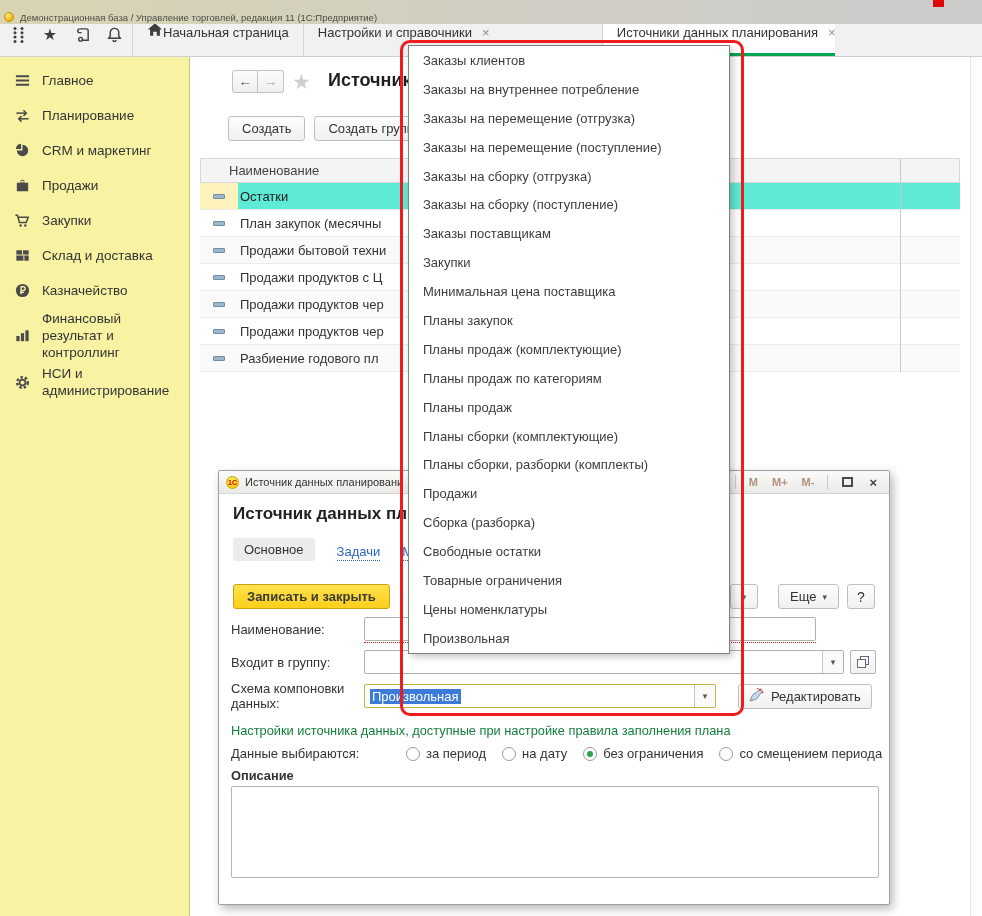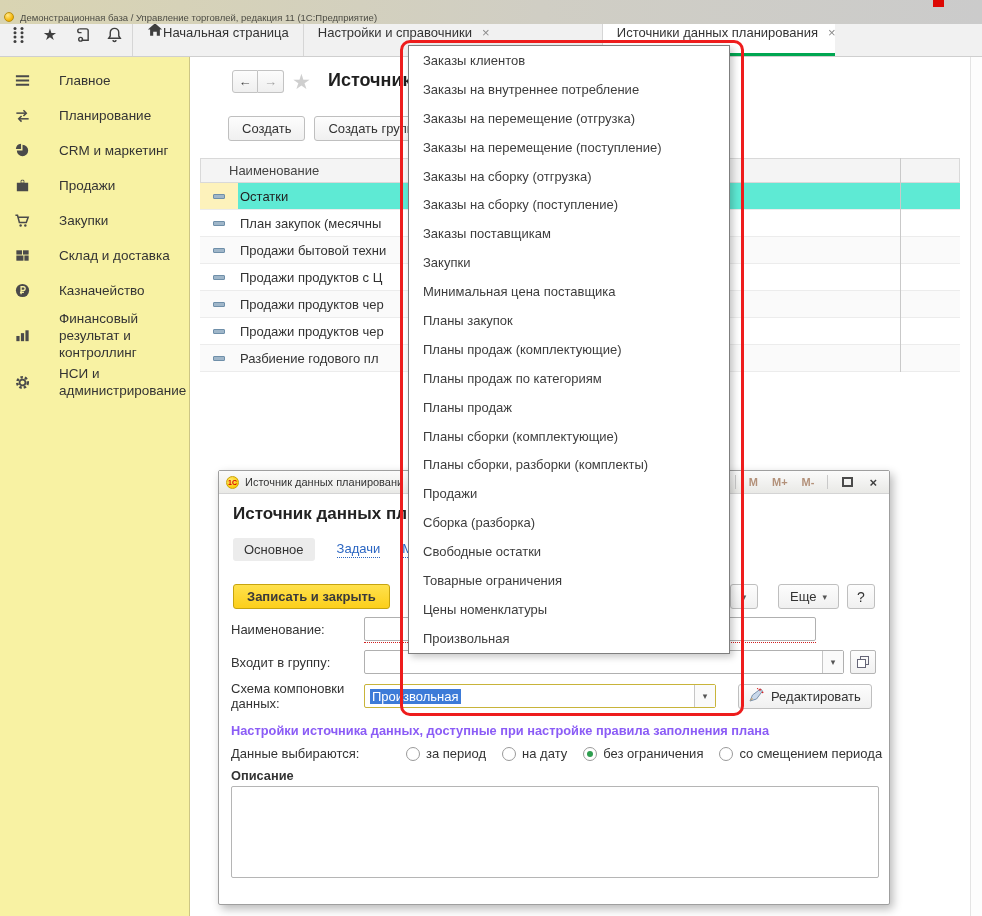--- a/index.html
+++ b/index.html
@@ -19,21 +19,21 @@
   .qi{width:32px;height:100%;display:flex;align-items:center;justify-content:center;color:#3f3f3f}
   .vdiv{width:1px;background:#d6d6d6;height:100%}
   .tab{display:flex;align-items:flex-end;gap:0;padding:16px 14px;font-size:13px;color:#333;position:relative;white-space:nowrap}
   .tab .close-x{color:#8a8a8a;font-size:13px;margin-left:10px}
   .tab.active{background:#fff}
   .tab.active .green-underline{position:absolute;left:0;right:0;bottom:0;height:3px;background:#00a651}
   .star-glyph{font-size:16px;line-height:1;color:#3f3f3f}
 
   
   .sidebar{left:0;top:57px;width:190px;height:859px;background:#f8f2a3;border-right:1px solid #cdc685;padding-top:6px;z-index:1}
-  .side-item{display:flex;align-items:center;gap:28px;min-height:35px;padding:2px 8px 2px 13px;cursor:default}
+  .side-item{display:flex;align-items:center;gap:11px;min-height:35px;padding:2px 8px 2px 13px;cursor:default}
   .side-item .lbl{font-size:13.5px;color:#343434;line-height:17px;max-width:140px}
   .side-ico{width:18px;height:18px;flex:0 0 auto;display:flex;align-items:center;justify-content:center}
 
   
   .main{left:190px;top:57px;width:792px;height:859px;background:#fff;z-index:1}
   .navrow{position:absolute;left:0;top:13px;width:100%;height:26px}
   .navbtns{position:absolute;left:42px;top:0;display:flex}
   .navbtn{width:26px;height:23px;border:1px solid #c3c3c3;background:linear-gradient(#fcfcfc,#efefef);display:flex;align-items:center;justify-content:center;font-size:13px}
   .navbtn.back{border-radius:3px 0 0 3px;color:#444}
   .navbtn.fwd{border-radius:0 3px 3px 0;color:#a2a2a2;border-left:none}
@@ -58,21 +58,21 @@
   .dlg-titlebar{position:absolute;left:0;top:0;right:0;height:23px;background:linear-gradient(#fbfbfb,#e9e9e6);border-bottom:1px solid #d4d4d4;display:flex;align-items:center;gap:6px;padding:0 7px}
   .onec-ico{width:13px;height:13px;border-radius:50%;background:radial-gradient(circle at 35% 30%,#ffe86e,#fccb02 75%);border:1px solid #caa205;color:#d40000;font-size:7px;font-weight:bold;display:flex;align-items:center;justify-content:center}
   .dlg-title{font-size:11px;color:#333;white-space:nowrap;overflow:hidden;flex:1}
   .dlg-ico{display:flex;align-items:center;justify-content:center;width:16px;height:15px}
   .mini-sep{width:1px;height:14px;background:#c9c9c9;margin:0 3px}
   .mem-btn{font-size:11px;font-weight:bold;color:#b3917a;padding:0 4px}
   .win-btn{font-size:13px;color:#3f3f3f;padding:0 5px;font-weight:bold}
   .maxi{width:11px;height:10px;border:2px solid #4a4a4a;display:inline-block}
 
   .dlg-heading{position:absolute;left:14px;top:33px;font-size:17px;font-weight:bold;color:#222;white-space:nowrap}
-  .dlg-tabs{position:absolute;left:14px;top:67px;display:flex;align-items:center;gap:22px;font-size:13px}
+  .dlg-tabs{position:absolute;left:14px;top:67px;display:flex;align-items:flex-end;gap:22px;font-size:13px}
   .pill{background:#ececec;border-radius:3px;padding:4px 11px;color:#333}
   .linktab{color:#2b66c2;border-bottom:1px dotted #2b66c2;padding-bottom:1px}
   .dlg-toolbar{position:absolute;left:14px;top:113px;right:14px;height:25px;display:flex;align-items:center}
   .save-btn{height:25px;padding:0 13px;background:linear-gradient(#ffe14d,#fccf1b);border:1px solid #c7a40f;border-radius:3px;font-size:13px;font-weight:bold;color:#3a3a3a;display:flex;align-items:center}
   .frag-btn{width:28px;height:25px;border:1px solid #bfbfbf;border-radius:3px;background:linear-gradient(#fdfdfd,#f0f0f0);display:flex;align-items:center;justify-content:center;color:#555;font-size:9px;margin-left:auto}
   .more-btn{height:25px;padding:0 11px;border:1px solid #bfbfbf;border-radius:3px;background:linear-gradient(#fdfdfd,#f0f0f0);font-size:13px;color:#333;display:flex;align-items:center;gap:6px;margin-left:20px}
   .help-btn{width:28px;height:25px;border:1px solid #bfbfbf;border-radius:3px;background:linear-gradient(#fdfdfd,#f0f0f0);font-size:14px;color:#333;display:flex;align-items:center;justify-content:center;margin-left:8px}
   .caret{font-size:9px;color:#555}
 
   .frow{position:absolute;left:12px;right:12px;height:24px;display:flex;align-items:center}
@@ -80,21 +80,21 @@
   .txt-input{height:24px;border:1px solid #b0b0b0;border-radius:2px;background:#fff;font-size:13px;padding:0 5px;font-family:"Liberation Sans",sans-serif}
   .req-underline{position:absolute;left:145px;top:25px;width:452px;border-bottom:1px dotted #cf1f1f}
   .combo{height:24px;border:1px solid #b0b0b0;border-radius:2px;background:#fff;display:flex;align-items:stretch}
   .combo .cval{flex:1;display:flex;align-items:center;padding:0 5px;font-size:13px;color:#333}
   .combo .cdrop{width:21px;border-left:1px solid #c6c6c6;display:flex;align-items:center;justify-content:center;color:#555;font-size:9px;background:#fafafa}
   .sq-btn{width:26px;height:24px;border:1px solid #b5b5b5;border-radius:2px;background:linear-gradient(#fdfdfd,#f1f1f1);display:flex;align-items:center;justify-content:center;margin-left:6px}
   .combo.focused{border-color:#c8b43a}
   .sel-text{background:#3d7bd8;color:#fff;padding:0 2px}
   .edit-btn{height:25px;padding:0 10px;border:1px solid #bfbfbf;border-radius:3px;background:linear-gradient(#fdfdfd,#f0f0f0);font-size:13px;color:#333;display:flex;align-items:center;gap:7px;margin-left:22px}
 
-  .sect-head{position:absolute;left:12px;top:252px;font-size:12.8px;font-weight:bold;color:#8b5cf6;white-space:nowrap}
+  .sect-head{position:absolute;left:12px;top:252px;font-size:12.8px;font-weight:normal;color:#15803d;white-space:nowrap}
   .radio-row{position:absolute;left:12px;top:272px;right:12px;height:20px;display:flex;align-items:center;font-size:13px;color:#333}
   .radio-row .flabel{width:175px;flex:0 0 auto}
   .radio-opt{display:flex;align-items:flex-end;gap:6px;margin-right:16px;white-space:nowrap}
   .rcirc{width:14px;height:14px;border-radius:50%;border:1px solid #9a9a9a;background:#fff;display:flex;align-items:center;justify-content:center;flex:0 0 auto}
   .rdot{width:6px;height:6px;border-radius:50%;background:#2e9e4f}
   .desc-label{position:absolute;left:12px;top:297px;font-size:12.8px;font-weight:bold;color:#333}
   .desc-area{position:absolute;left:12px;top:315px;width:648px;height:92px;border:1px solid #b5b5b5;border-radius:2px;resize:none;font-family:"Liberation Sans",sans-serif}
 
   
   .dropdown{left:408px;top:45px;width:322px;background:#fff;border:1px solid #7f7f7f;box-shadow:3px 3px 7px rgba(0,0,0,.22);z-index:20}

